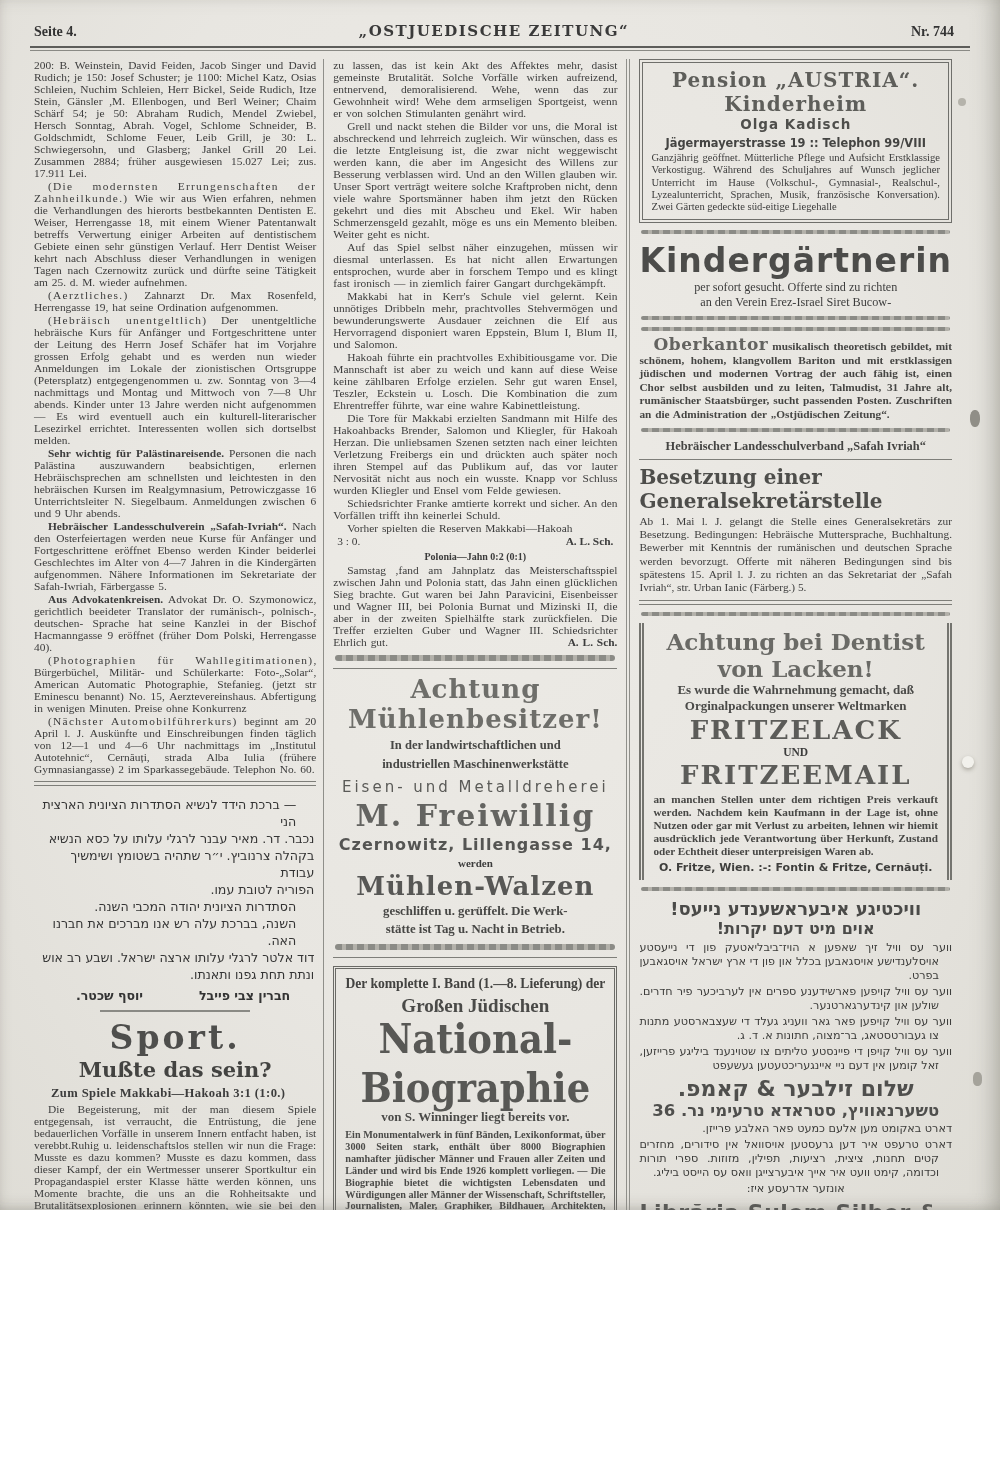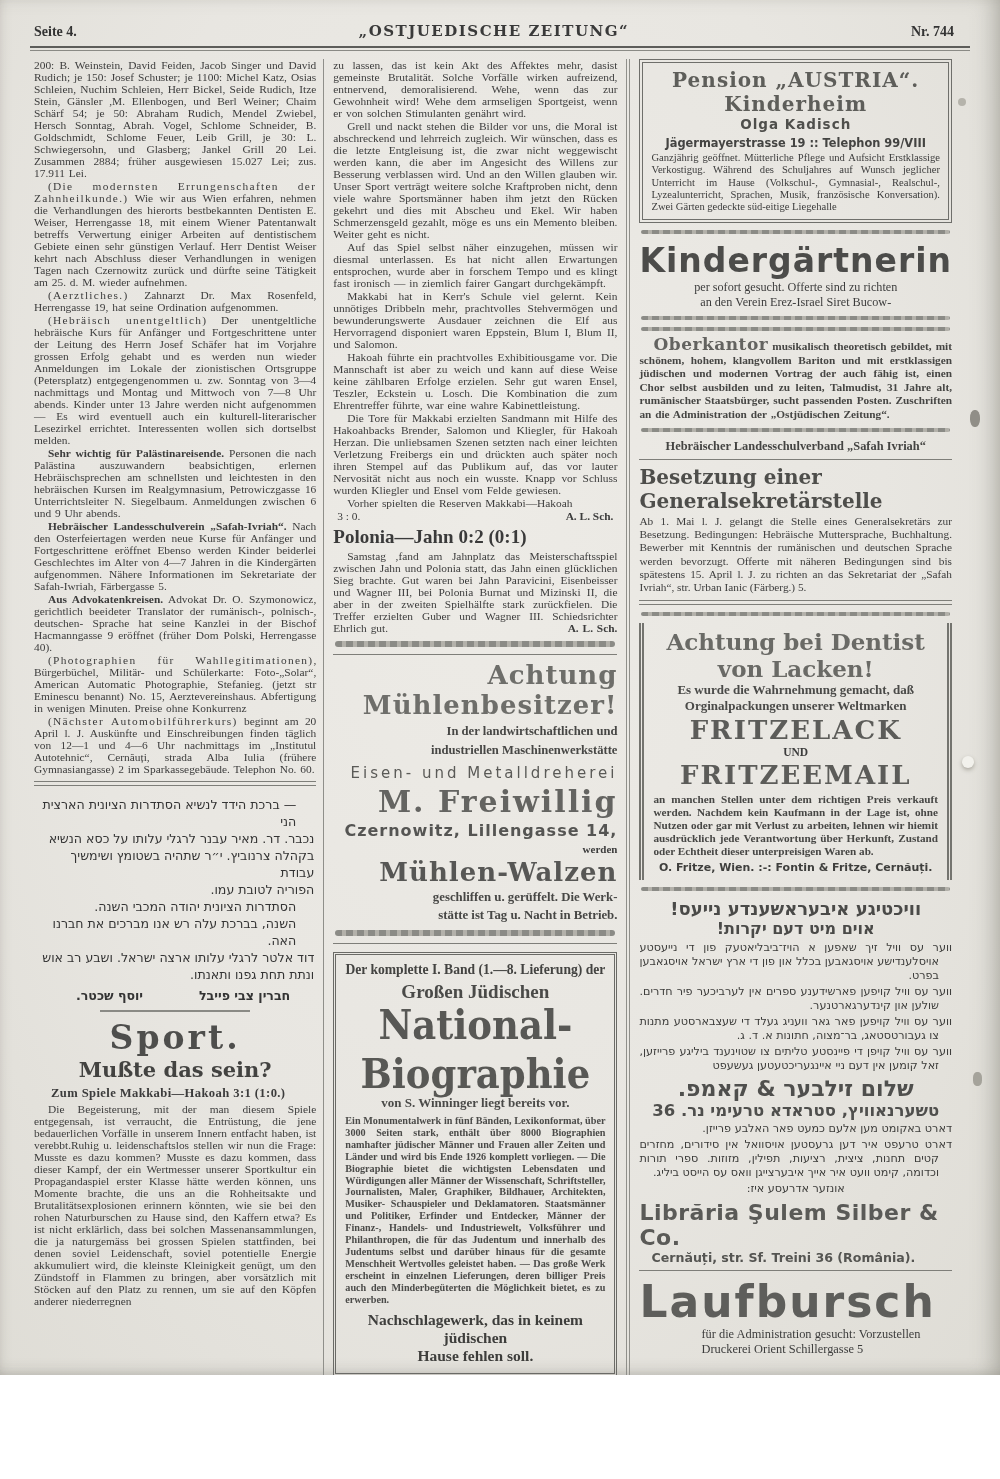--- a/index.html
+++ b/index.html
@@ -1,55 +1,55 @@
 <!DOCTYPE html>
 <html><head>
 <meta charset="utf-8">
 <style>
   html,body{margin:0;padding:0;}
   .page{
-    position:relative;width:1000px;height:1375px;overflow:hidden;
+    position:relative;width:1000px;height:1210px;overflow:hidden;
     background:radial-gradient(ellipse at 48% 38%, #edebe6 0%, #e8e6e1 55%, #dedcd5 100%);
     box-shadow:inset -16px 0 22px -10px rgba(90,88,78,.35), inset 6px 0 14px -8px rgba(90,88,78,.22), inset 0 -10px 16px -10px rgba(90,88,78,.25);
     font-family:"Liberation Serif", serif;color:#3c3c3c;
   }
   
   .header{display:flex;justify-content:space-between;align-items:baseline;padding:22px 46px 4px 34px;font-weight:bold;font-size:14px;color:#333;}
   .masthead{font-size:15px;letter-spacing:1.5px;font-family:"DejaVu Serif",serif;color:#3a3a3a;}
   .header-rule{margin:2px 30px 0 30px;border-top:2px solid #5d5d5a;border-bottom:1px solid #8a8a85;height:2px;}
   
   .columns{display:flex;padding:8px 48px 0 34px;height:1352px;overflow:hidden;}
   .col1{width:300px;padding-right:7px;border-right:1px solid #8f8f8a;}
   .col2{width:302px;padding:0 9px;border-right:1px solid #8f8f8a;}
   .col3{flex:1;border-left:1px solid #8f8f8a;margin-left:2px;padding-left:9px;}
   
   .np{margin:0 0 1px 0;font-size:11.4px;line-height:12px;text-align:justify;text-indent:14px;word-spacing:1px;}
   .noind{text-indent:0;}
   .lead-b{font-weight:bold;}
   .lead-sp{letter-spacing:1.3px;}
   .sig-right{float:right;font-weight:bold;}
   .score-row{display:flex;justify-content:space-between;font-size:11.4px;padding:0 4px;}
-  .subhead{text-align:left;font-weight:bold;font-size:19px;margin:4px 0 2px;color:#3a3a3a;}
+  .subhead{text-align:center;font-weight:bold;font-size:10px;margin:4px 0 2px;color:#3a3a3a;}
   
   .rule{border-top:1px solid #7e7e79;margin:5px 0;}
   .rule2{border-top:1px solid #7e7e79;border-bottom:1px solid #7e7e79;height:3px;margin:6px 0;}
   .bar{height:6px;border-radius:3px;margin:7px 2px;background:repeating-linear-gradient(90deg,#8b8b86 0 7px,#b3b1aa 7px 11px);}
   .bar.thin{height:4px;}
   
   .heb{direction:rtl;font-family:"DejaVu Sans",sans-serif;font-size:12.6px;line-height:17px;color:#343434;text-align:right;padding:4px 2px 2px;}
   .heb-line{white-space:normal;}
   .heb-ind{padding-right:18px;}
   .heb-sign{display:flex;justify-content:space-between;direction:rtl;padding:4px 24px 0 40px;font-weight:bold;}
   .center-dash{width:150px;margin:4px auto;border-top:2px solid #8a8a85;}
   
   .sport-title{font-family:"DejaVu Serif",serif;font-size:33px;font-weight:bold;letter-spacing:3px;color:#4e4e4c;margin:6px 0 0;text-align:center;}
   .sport-sub{text-align:center;font-family:"DejaVu Serif",serif;font-size:21px;font-weight:bold;color:#434341;margin:0 0 4px;}
   .match-line{font-weight:bold;font-size:12.6px;text-indent:8px;margin:2px 9px;letter-spacing:.4px;}
   
-  .ad-muehlen{text-align:right;margin-top:4px;}
+  .ad-muehlen{text-align:center;margin-top:4px;}
   .mu-title{font-family:"DejaVu Serif",serif;font-size:26px;font-weight:bold;color:#6e6e6a;letter-spacing:1px;}
   .mu-sub{font-weight:bold;font-size:12.6px;color:#474745;line-height:15px;margin-top:4px;}
   .mu-eisen{font-family:"DejaVu Sans",sans-serif;font-weight:normal;font-size:15px;letter-spacing:3px;color:#5a5a57;margin-top:6px;}
   .mu-name{font-family:"DejaVu Serif",serif;font-size:30px;font-weight:bold;letter-spacing:2px;color:#646461;margin-top:2px;}
   .mu-addr{font-family:"DejaVu Sans",sans-serif;font-weight:bold;font-size:16px;letter-spacing:1px;color:#55555);margin-top:2px;color:#555553;}
   .mu-werden{font-weight:bold;font-size:11px;margin-top:3px;}
   .mu-product{font-family:"DejaVu Serif",serif;font-size:26px;font-weight:bold;letter-spacing:1px;color:#575755;margin-top:2px;}
   .mu-tail{font-weight:bold;font-size:12.8px;color:#474745;line-height:15px;margin-top:3px;}
   .ad-bio{border:3px double #6a6a66;margin-top:8px;padding:7px 9px 8px;text-align:center;}
   .bio-l1{font-weight:bold;font-size:13.6px;color:#434341;}
@@ -148,20 +148,21 @@
       <p class="np">Die Begeisterung, mit der man diesem Spiele entgegensah, ist verraucht, die Entrüstung, die jene bedauerlichen Vorfälle in unserem Innern entfacht haben, ist verebbt.Ruhig u. leidenschaftslos stellen wir nun die Frage: Musste es dazu kommen? Musste es dazu kommen, dass dieser Kampf, der ein Wertmesser unserer Sportkultur ein Propagandaspiel erster Klasse hätte werden können, uns Momente brachte, die uns an die Rohheitsakte und Brutalitätsexplosionen erinnern könnten, wie sie bei den rohen Naturburschen zu Hause sind, den Kaffern etwa? Es ist nicht erklärlich, dass bei solchen Massenansammlungen, die ja naturgemäss bei grossen Spielen stattfinden, bei denen soviel Leidenschaft, soviel potentielle Energie akkumuliert wird, die kleinste Kleinigkeit genügt, um den Zündstoff in Flammen zu bringen, aber vorsätzlich mit Stöcken auf den Platz zu rennen, um sie auf den Köpfen anderer niederregnen</p>
     </div>
 
     <div class="col2">
       <p class="np noind">zu lassen, das ist kein Akt des Affektes mehr, dasist gemeinste Brutalität. Solche Vorfälle wirken aufreizend, entnervend, demoralisierend. Wehe, wenn das zur Gewohnheit wird! Wehe dem armseligen Sportgeist, wenn er von solchen Stimulanten genährt wird.</p>
       <p class="np">Grell und nackt stehen die Bilder vor uns, die Moral ist abschreckend und lehrreich zugleich. Wir wünschen, dass es die letzte Entgleisung ist, die zwar nicht weggewischt werden kann, die aber im Angesicht des Willens zur Besserung verblassen wird. Und an den Willen glauben wir. Unser Sport verträgt weitere solche Kraftproben nicht, denn viele wahre Sportsmänner haben ihm jetzt den Rücken gekehrt und dies mit Abscheu und Ekel. Wir haben Schmerzensgeld gezahlt, möge es uns ein Memento bleiben. Weiter geht es nicht.</p>
       <p class="np">Auf das Spiel selbst näher einzugehen, müssen wir diesmal unterlassen. Es hat nicht allen Erwartungen entsprochen, wurde aber in forschem Tempo und es klingt fast ironisch — in ziemlich fairer Gangart durchgekämpft.</p>
       <p class="np">Makkabi hat in Kerr's Schule viel gelernt. Kein unnötiges Dribbeln mehr, prachtvolles Stehvermögen und bewunderungswerte Ausdauer zeichnen die Elf aus Hervorragend disponiert waren Eppstein, Blum I, Blum II, und Salomon.</p>
       <p class="np">Hakoah führte ein prachtvolles Exhibitiousgame vor. Die Mannschaft ist aber zu weich und kann auf diese Weise keine zählbaren Erfolge erzielen. Sehr gut waren Ensel, Teszler, Eckstein u. Losch. Die Kombination die zum Ehrentreffer führte, war eine wahre Kabinettleistung.</p>
       <p class="np">Die Tore für Makkabi erzielten Sandmann mit Hilfe des Hakoahbacks Brender, Salomon und Kliegler, für Hakoah Herzan. Die unliebsamen Szenen setzten nach einer leichten Verletzung Freibergs ein und drückten auch später noch ihren Stempel auf das Publikum auf, das vor lauter Nervosität nicht aus noch ein wusste. Knapp vor Schluss wurden Kliegler und Ensel vom Felde gewiesen.</p>
+      <p class="np">Schiedsrichter Franke amtierte korrekt und sicher. An den Vorfällen trifft ihn keinerlei Schuld.</p>
       <p class="np">Vorher spielten die Reserven Makkabi—Hakoah</p>
       <div class="score-row">
         <span>3 : 0.</span>
         <span class="lead-b">A. L. Sch.</span>
       </div>
       <div class="subhead">Polonia—Jahn 0:2 (0:1)</div>
       <p class="np"><span>Samstag ,fand am Jahnplatz das Meisterschaftsspiel zwischen Jahn und Polonia statt, das Jahn einen glücklichen Sieg brachte. Gut waren bei Jahn Paravicini, Eisenbeisser und Wagner III, bei Polonia Burnat und Mizinski II, die aber in der zweiten Spielhälfte stark zurückfielen. Die Treffer erzielten Guber und Wagner III. Schiedsrichter Ehrlich gut.</span> <span class="sig-right">A. L. Sch.</span></p>
 
       <div class="bar"></div>
       <div class="rule"></div>

